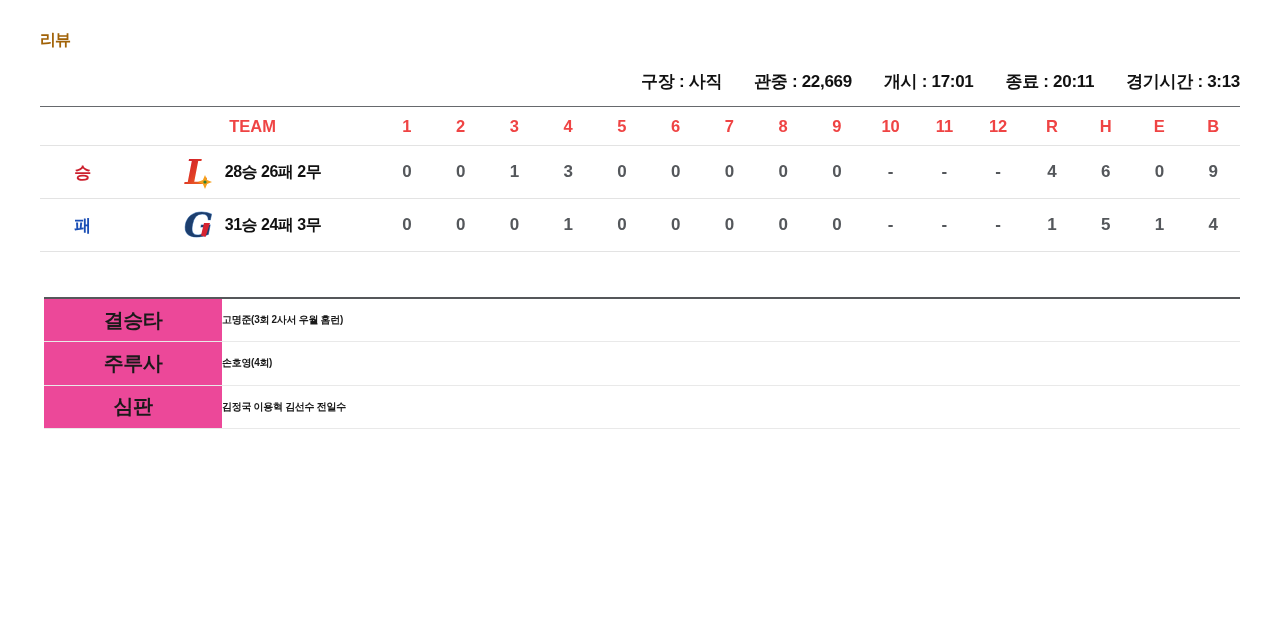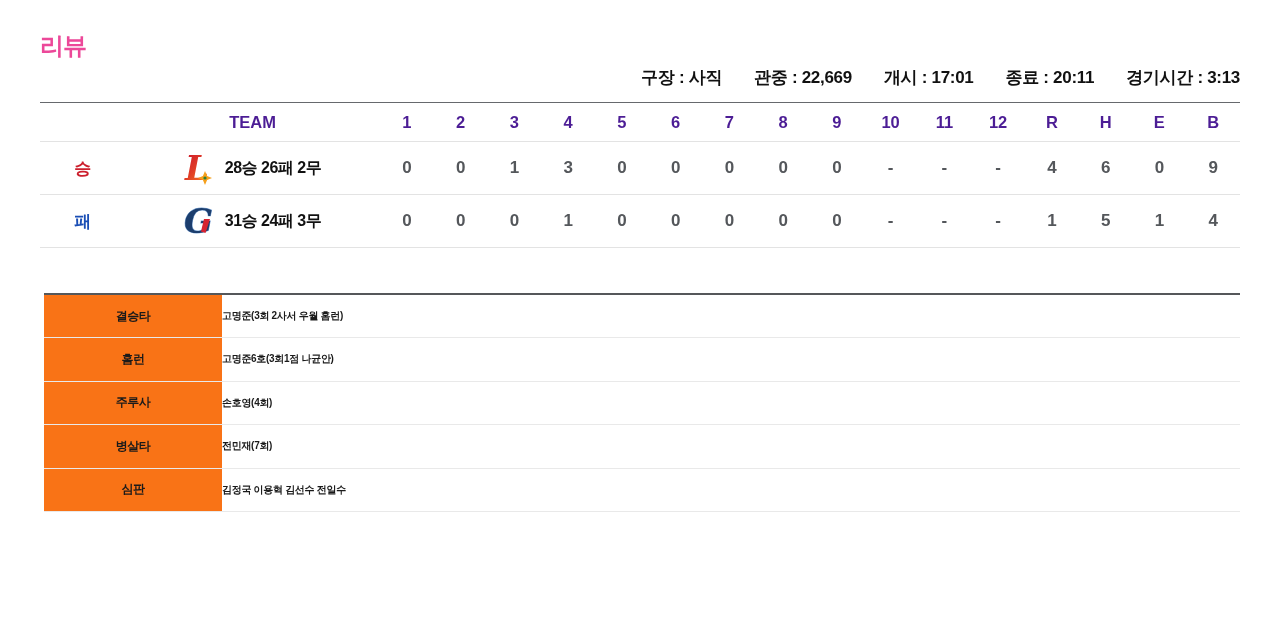--- a/index.html
+++ b/index.html
@@ -9,53 +9,53 @@
     background: #ffffff;
     font-family: "Liberation Sans", sans-serif;
     color: #111;
     overflow: hidden;
   }
   .page { padding: 0 40px; }
 
   
   .page-title {
     margin: 30px 0 0 0;
-    font-size: 24px;
+    font-size: 16px;
     font-weight: 800;
     letter-spacing: -1px;
-    color: #ec4899;
+    color: #a16207;
   }
 
   
   .game-info {
     display: flex;
     justify-content: flex-end;
     gap: 32px;
-    margin: 4px 0 13px 0;
+    margin: 19px 0 13px 0;
     font-size: 17px;
     font-weight: 700;
     color: #111;
     letter-spacing: -0.3px;
     text-align: right;
   }
 
   
   table.score-table {
     width: 1200px;
     border-collapse: collapse;
     table-layout: fixed;
     border-top: 1px solid #66696d;
   }
   .score-table col.c-result { width: 85px; }
   .score-table col.c-team   { width: 255px; }
   .score-table thead th {
     height: 39px;
     font-size: 16.5px;
     font-weight: 700;
-    color: #4c1d95;
+    color: #ef4444;
     text-align: center;
     border-bottom: 1px solid #e3e3e3;
     padding: 0;
   }
   .score-table tbody td {
     height: 53px;
     text-align: center;
     vertical-align: middle;
     font-size: 17px;
     font-weight: 700;
@@ -85,22 +85,22 @@
   table.detail-table {
     width: 1196px;
     margin: 45px 0 0 4px;
     border-collapse: collapse;
     table-layout: fixed;
     border-top: 2px solid #55575a;
   }
   .detail-table th {
     width: 178px;
     height: 43.5px;
-    background: #f97316;
-    font-size: 12px;
+    background: #ec4899;
+    font-size: 20px;
     font-weight: 800;
     color: #1a1a1a;
     text-align: center;
     vertical-align: middle;
     border-bottom: 1px solid #e9e9e9;
     letter-spacing: -0.5px;
     padding: 0;
   }
   .detail-table td {
     height: 43.5px;
@@ -244,31 +244,23 @@
     </tbody>
   </table>
 
   <table class="detail-table">
     <tbody>
       <tr>
         <th>결승타</th>
         <td>고명준(3회 2사서 우월 홈런)</td>
       </tr>
       <tr>
-        <th>홈런</th>
-        <td>고명준6호(3회1점 나균안)</td>
-      </tr>
-      <tr>
         <th>주루사</th>
         <td>손호영(4회)</td>
       </tr>
       <tr>
-        <th>병살타</th>
-        <td>전민재(7회)</td>
-      </tr>
-      <tr>
         <th>심판</th>
         <td>김정국 이용혁 김선수 전일수</td>
       </tr>
     </tbody>
   </table>
 
 </div>
 
 </body></html>

